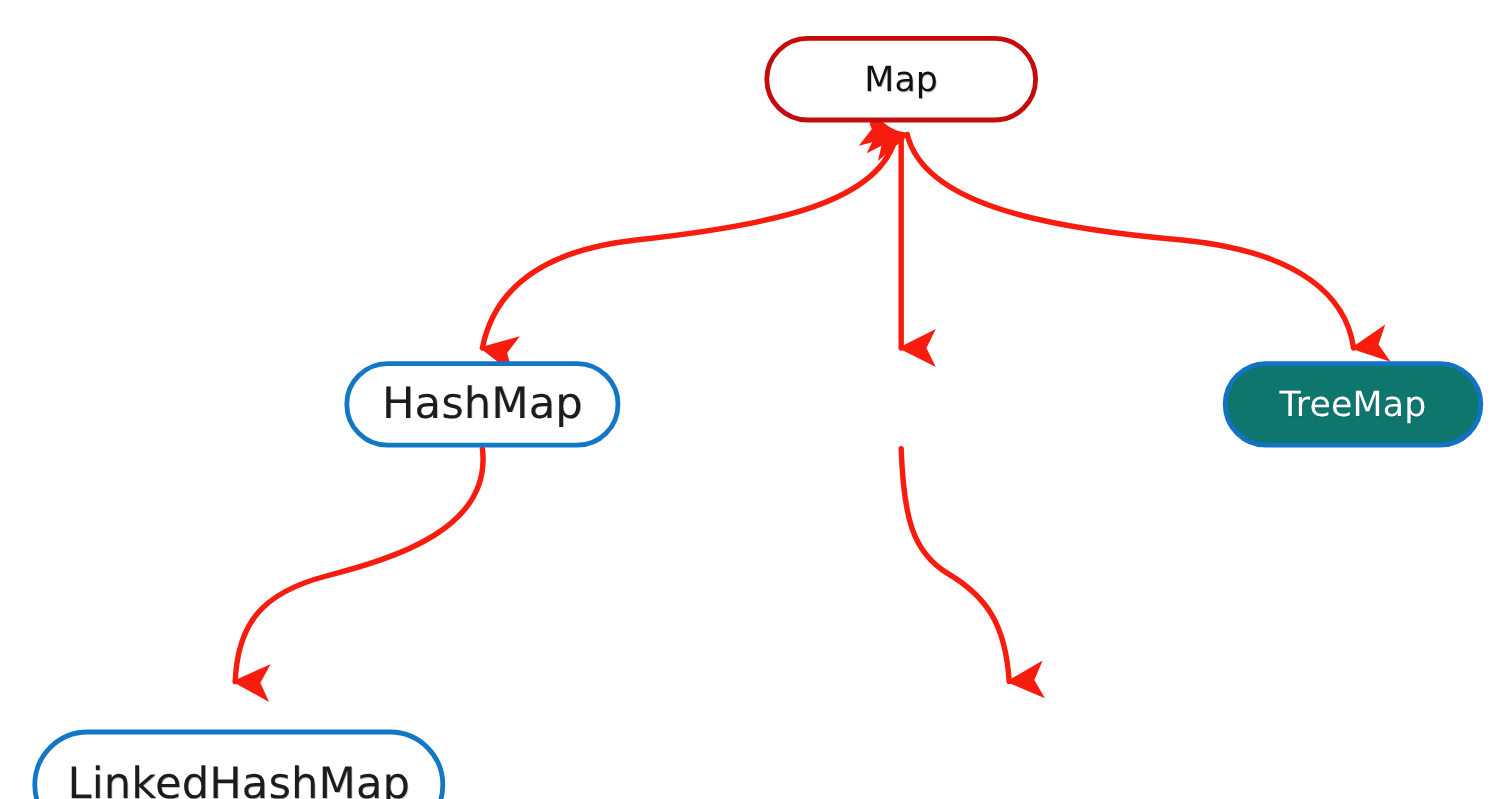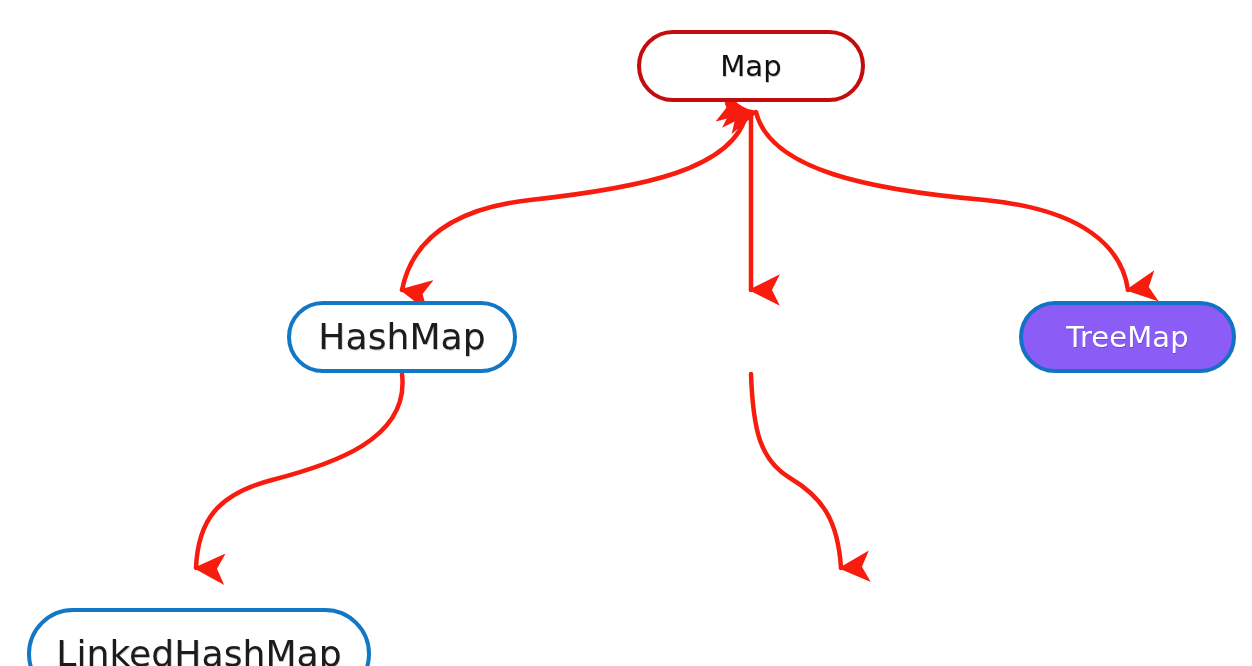--- a/index.html
+++ b/index.html
@@ -56,21 +56,21 @@
     border: 4px solid #1277c4;
   }
   .node.plain .label {
     color: #1c1c1c;
     font-size: 36px;
     text-shadow: 0.6px 0.6px 0 rgba(120,120,120,0.45);
   }
   
   .node.selected {
     border: 4px solid #1273c4;
-    background: #8b5cf6;
+    background: #0f766e;
   }
   .node.selected .label {
     color: #ffffff;
     font-size: 29px;
     text-shadow: 0.6px 0.6px 0 rgba(20,60,110,0.35);
   }
 </style>
 </head>
 <body>
 

